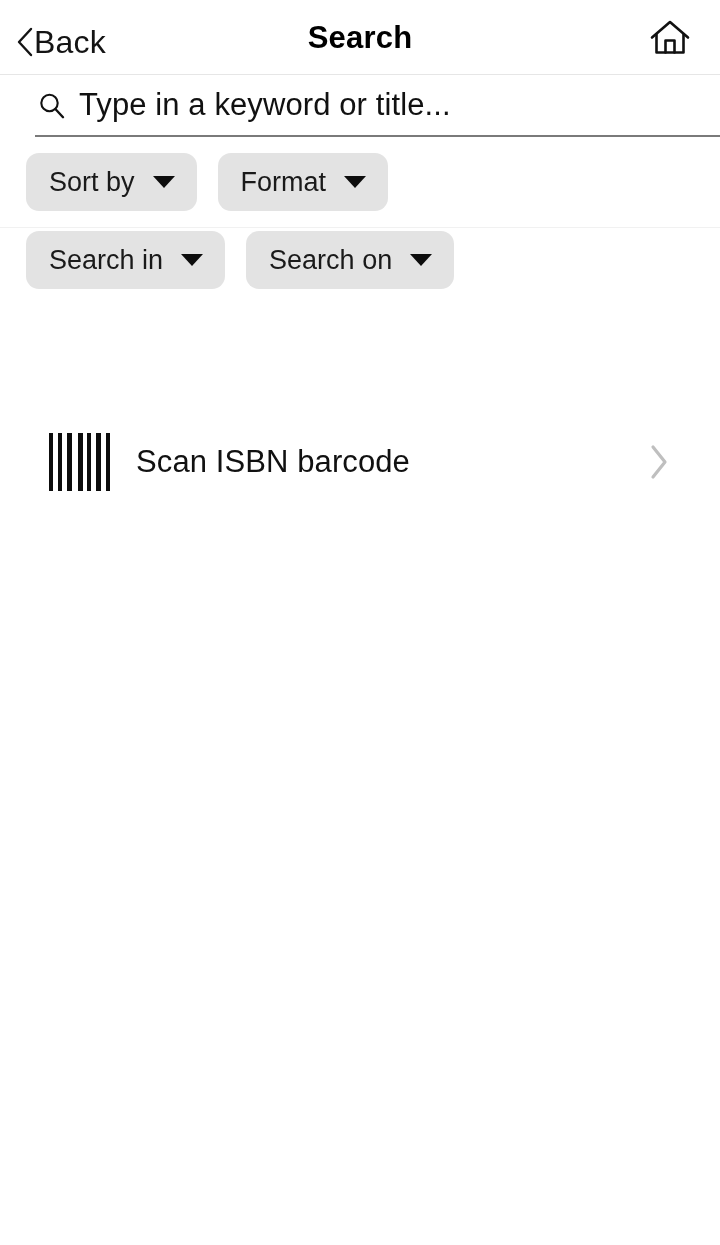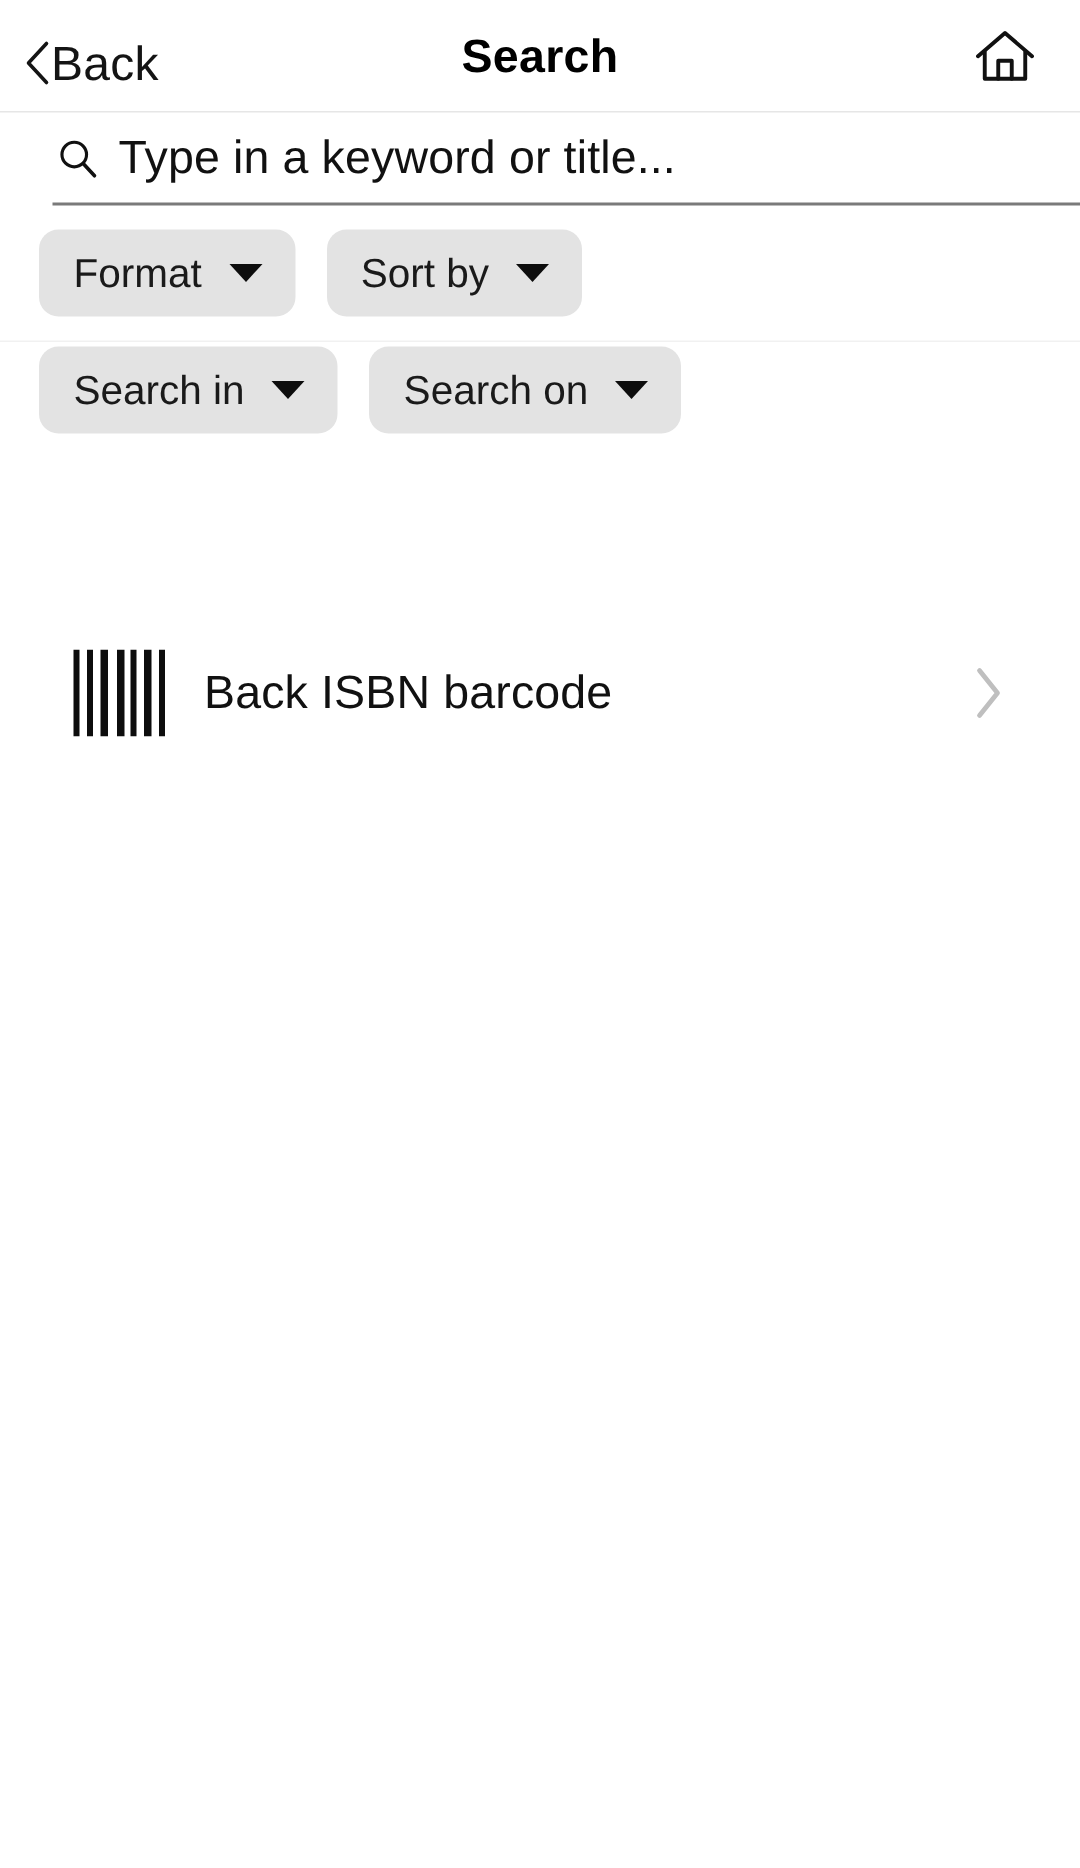--- a/index.html
+++ b/index.html
@@ -239,26 +239,26 @@
       <line x1="18.6" y1="18.2" x2="26" y2="26.2" stroke="#111111" stroke-width="2.4" stroke-linecap="round"></line>
     </svg>
     <input class="search-input" type="text" placeholder="Type in a keyword or title..." style="">
   </div>
   <div class="search-hairline"></div>
 </div>
 
 <div class="chips">
 
   <button class="chip">
+    <span class="chip-label">Sort by</span>
+    <span class="caret"></span>
+  </button>
+
+  <button class="chip">
     <span class="chip-label">Format</span>
-    <span class="caret"></span>
-  </button>
-
-  <button class="chip">
-    <span class="chip-label">Sort by</span>
     <span class="caret"></span>
   </button>
 
   <button class="chip">
     <span class="chip-label">Search in</span>
     <span class="caret"></span>
   </button>
 
   <button class="chip">
     <span class="chip-label">Search on</span>
@@ -272,21 +272,21 @@
   <svg class="barcode-icon" viewBox="0 0 62 58">
     <rect x="1" y="0" width="4" height="58" fill="#0d0d0d"></rect>
     <rect x="10" y="0" width="4" height="58" fill="#0d0d0d"></rect>
     <rect x="19" y="0" width="5" height="58" fill="#0d0d0d"></rect>
     <rect x="30" y="0" width="5" height="58" fill="#0d0d0d"></rect>
     <rect x="39" y="0" width="4" height="58" fill="#0d0d0d"></rect>
     <rect x="48" y="0" width="5" height="58" fill="#0d0d0d"></rect>
     <rect x="58" y="0" width="4" height="58" fill="#0d0d0d"></rect>
   </svg>
 
-  <span class="scan-label">Back ISBN barcode</span>
+  <span class="scan-label">Scan ISBN barcode</span>
 
   <span class="scan-spacer"></span>
 
   <svg class="chevron-right" viewBox="0 0 22 38">
     <polyline points="5,4 17,19 5,34" fill="none" stroke="#bfbfbf" stroke-width="3.2" stroke-linecap="round" stroke-linejoin="round"></polyline>
   </svg>
 
 </button>
 
 </body></html>

